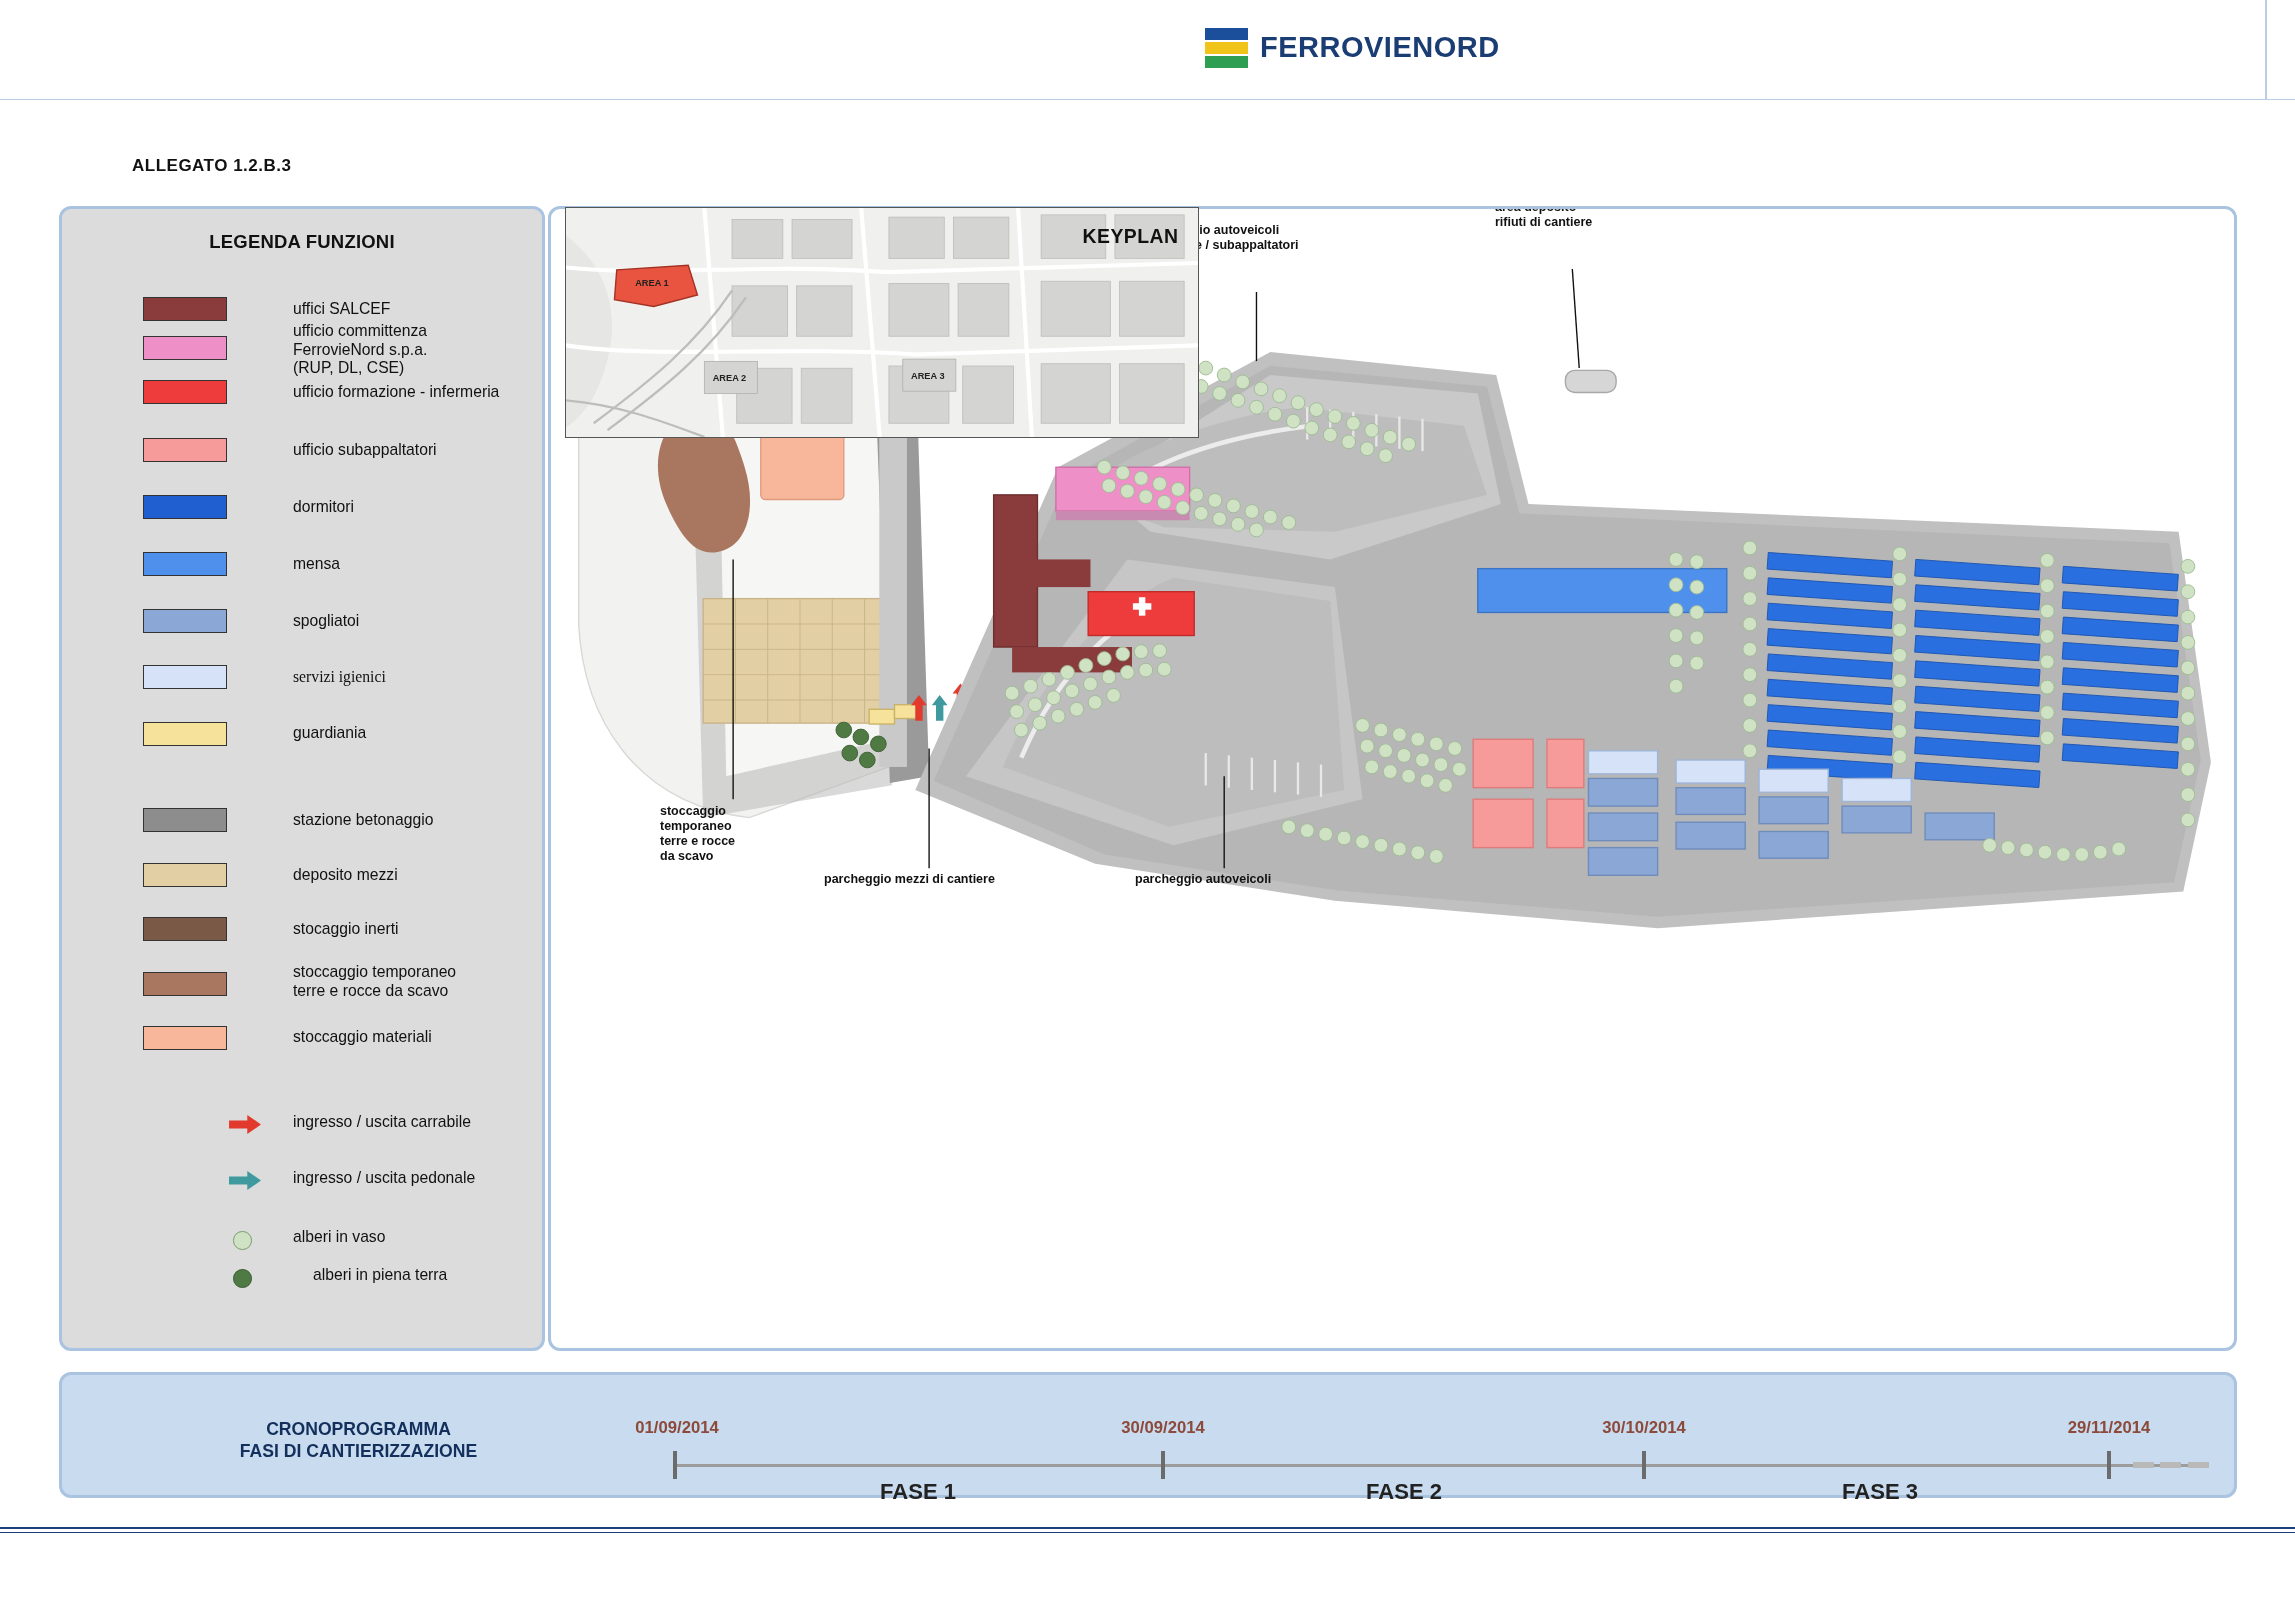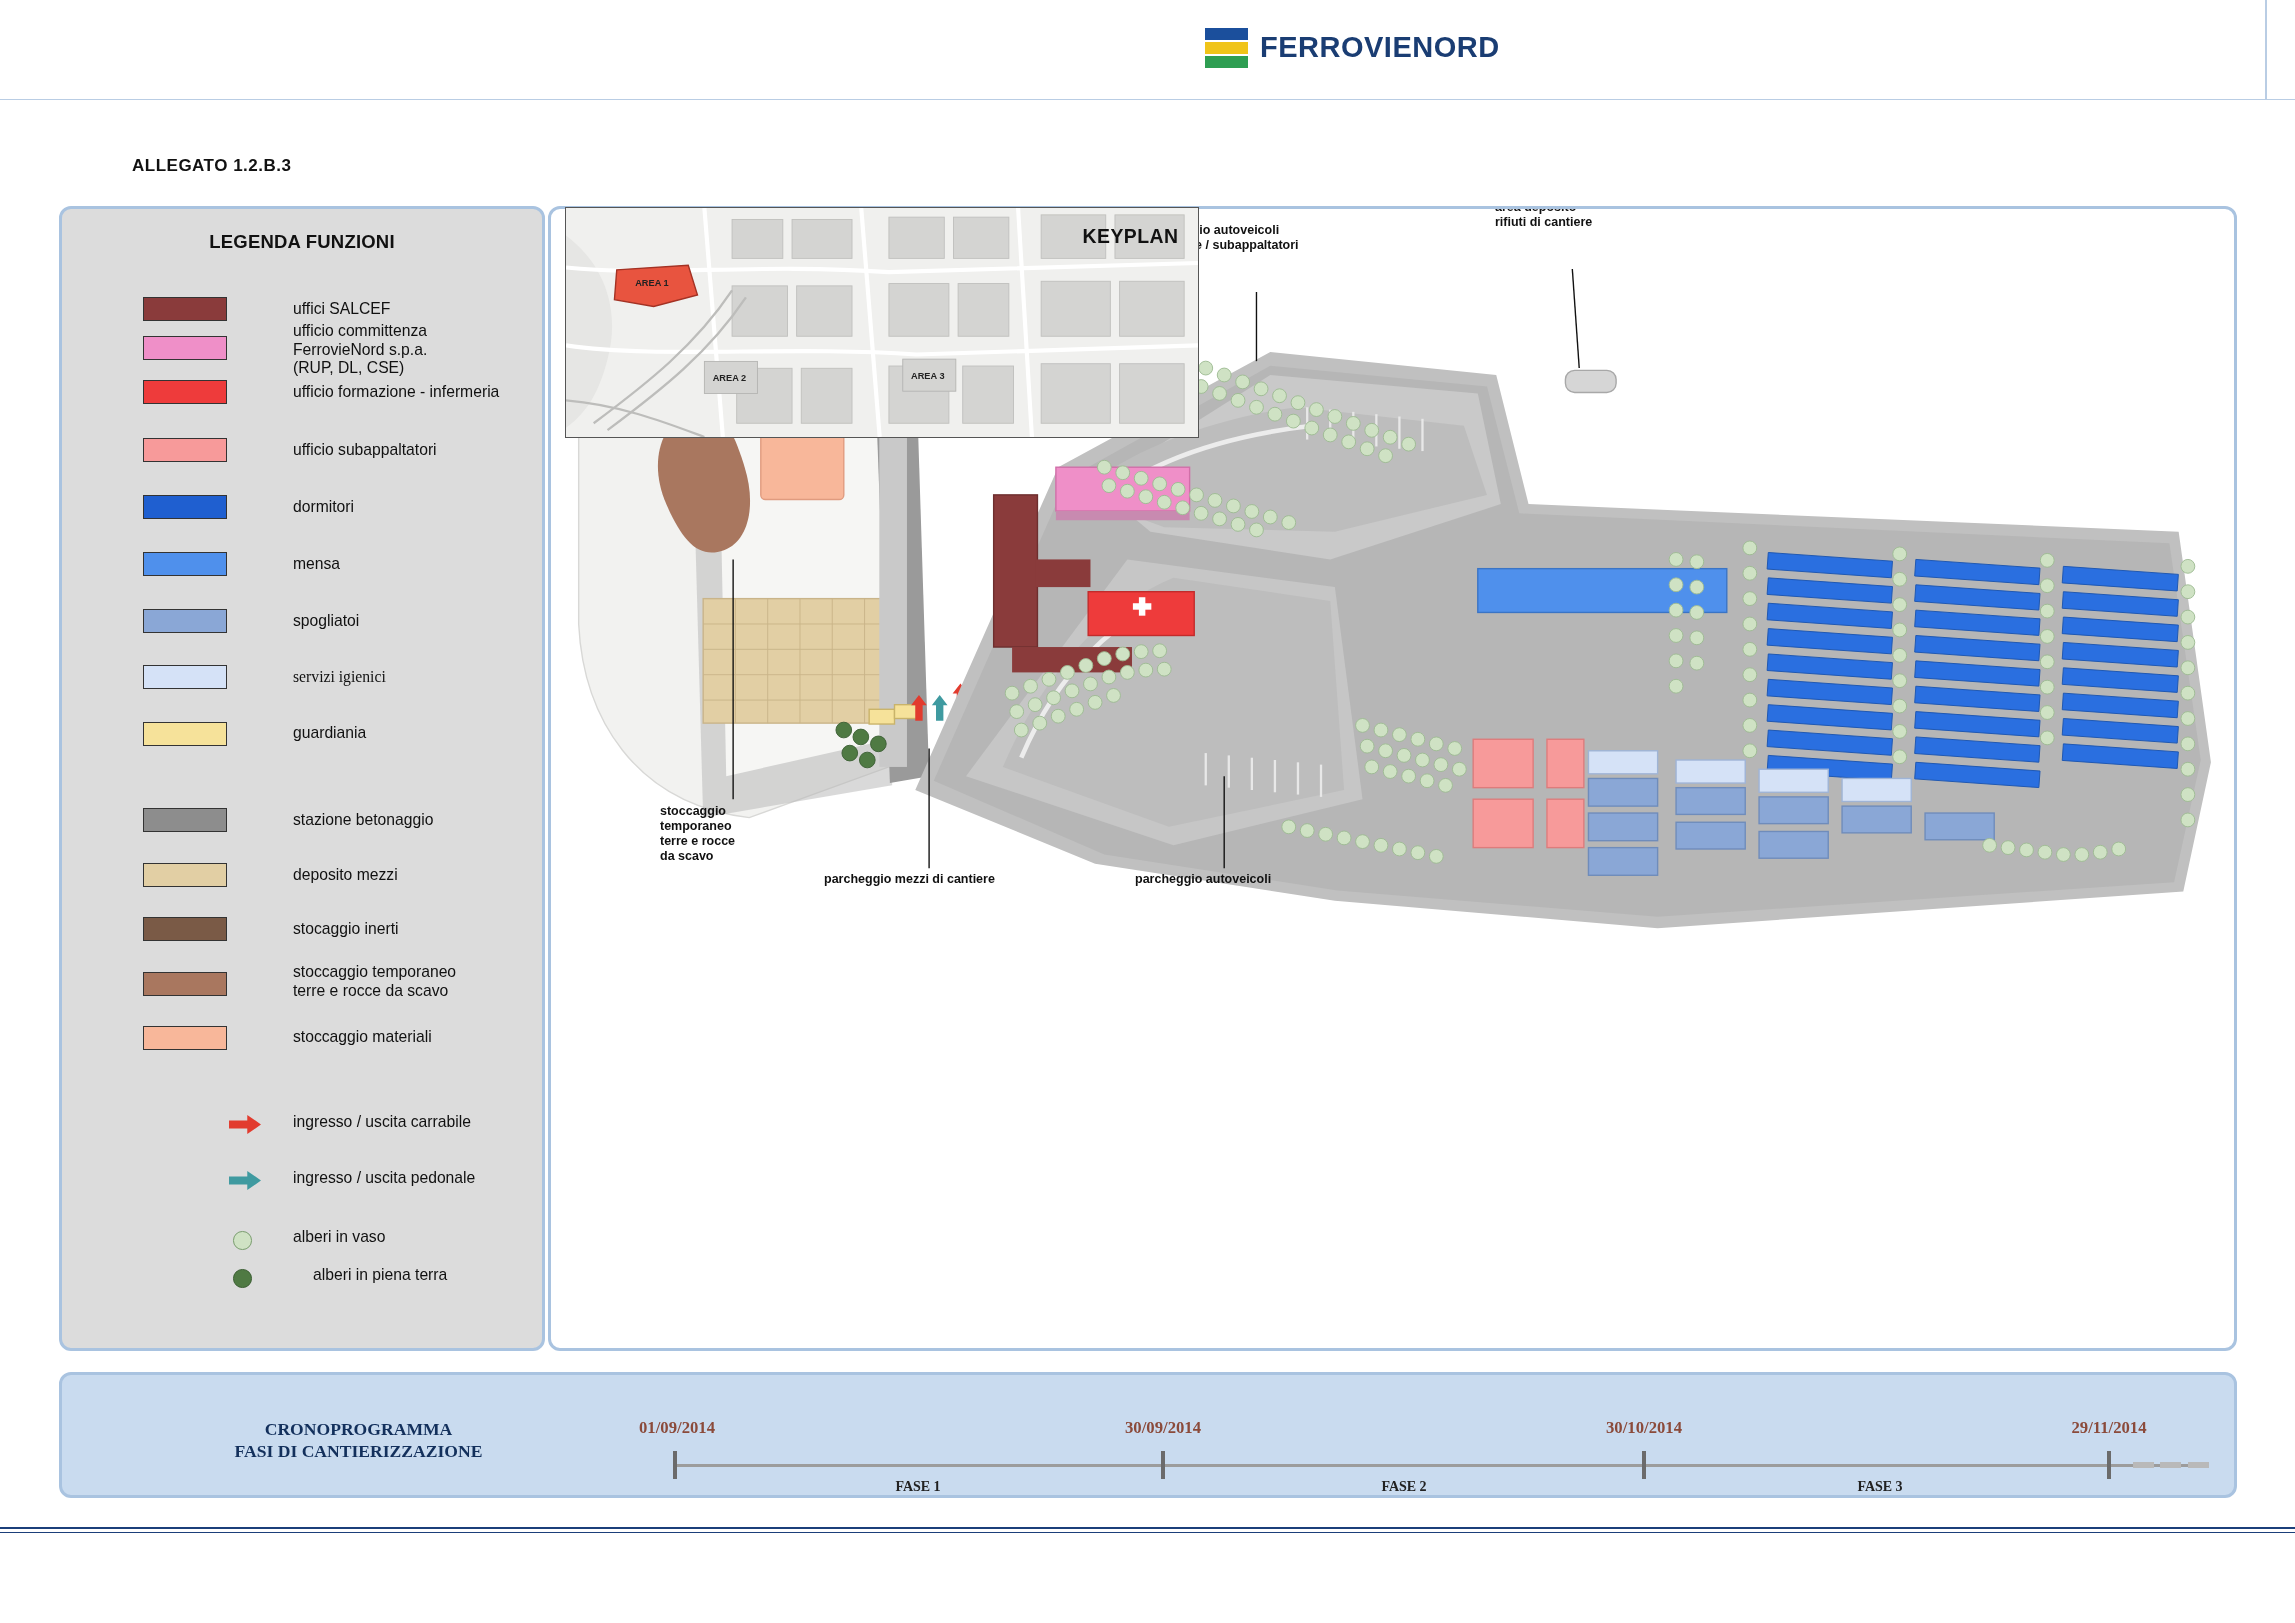--- a/index.html
+++ b/index.html
@@ -112,36 +112,36 @@
     background:#ffffff; border:3.2px solid #a9c3e0; border-radius:12px;
     overflow:hidden;
   }
   .map-inner { position:absolute; inset:0; }
   .callout-txt {
     position:absolute; font-size:12.5px; font-weight:bold; color:#111; line-height:1.2;
   }
   
   .crono {
     position:absolute; left:59px; top:1372px; width:2178px; height:126px;
-    background:#c9dbef; border:3.2px solid #a9c3e0; border-radius:12px;font-family:Liberation Serif, serif;
+    background:#c9dbef; border:3.2px solid #a9c3e0; border-radius:12px;
   }
   .crono-title {
     position:absolute; left:116px; top:44px; width:361px;
     text-align:center; font-size:17.6px; font-weight:bold; color:#13305c; line-height:1.25;
   }
   .crono-axis {
     position:absolute; left:611px; top:89px; width:1518px; height:3.2px; background:#9c9c9c;
   }
   .crono-tick { position:absolute; width:3.7px; height:28px; background:#6b6b6b; top:76px; }
   .crono-date {
     position:absolute; top:43px; font-size:16.7px; font-weight:bold; color:#8b4a3a;
     transform:translateX(-50%);
   }
   .crono-phase {
-    position:absolute; top:104px; font-size:14px; font-weight:bold; color:#222;
+    position:absolute; top:104px; font-size:22px; font-weight:bold; color:#222;
     transform:translateX(-50%);
   }
   .crono-dash { position:absolute; top:87px; height:5.6px; background:#b9b9b9; }
   
   .footer-rule1 { position:absolute; left:0; top:1527px; width:2295px; height:2.3px; background:#1b3f7a; }
   .footer-rule2 { position:absolute; left:0; top:1532px; width:2295px; height:1.4px; background:#1b3f7a; }
   .footer {
     position:absolute; left:0; top:1536px; width:2295px; height:87px; background:#ffffff;
   }
   .side-rule { position:absolute; left:2265px; top:0; width:2.3px; height:99px; background:#b9cde4; }

